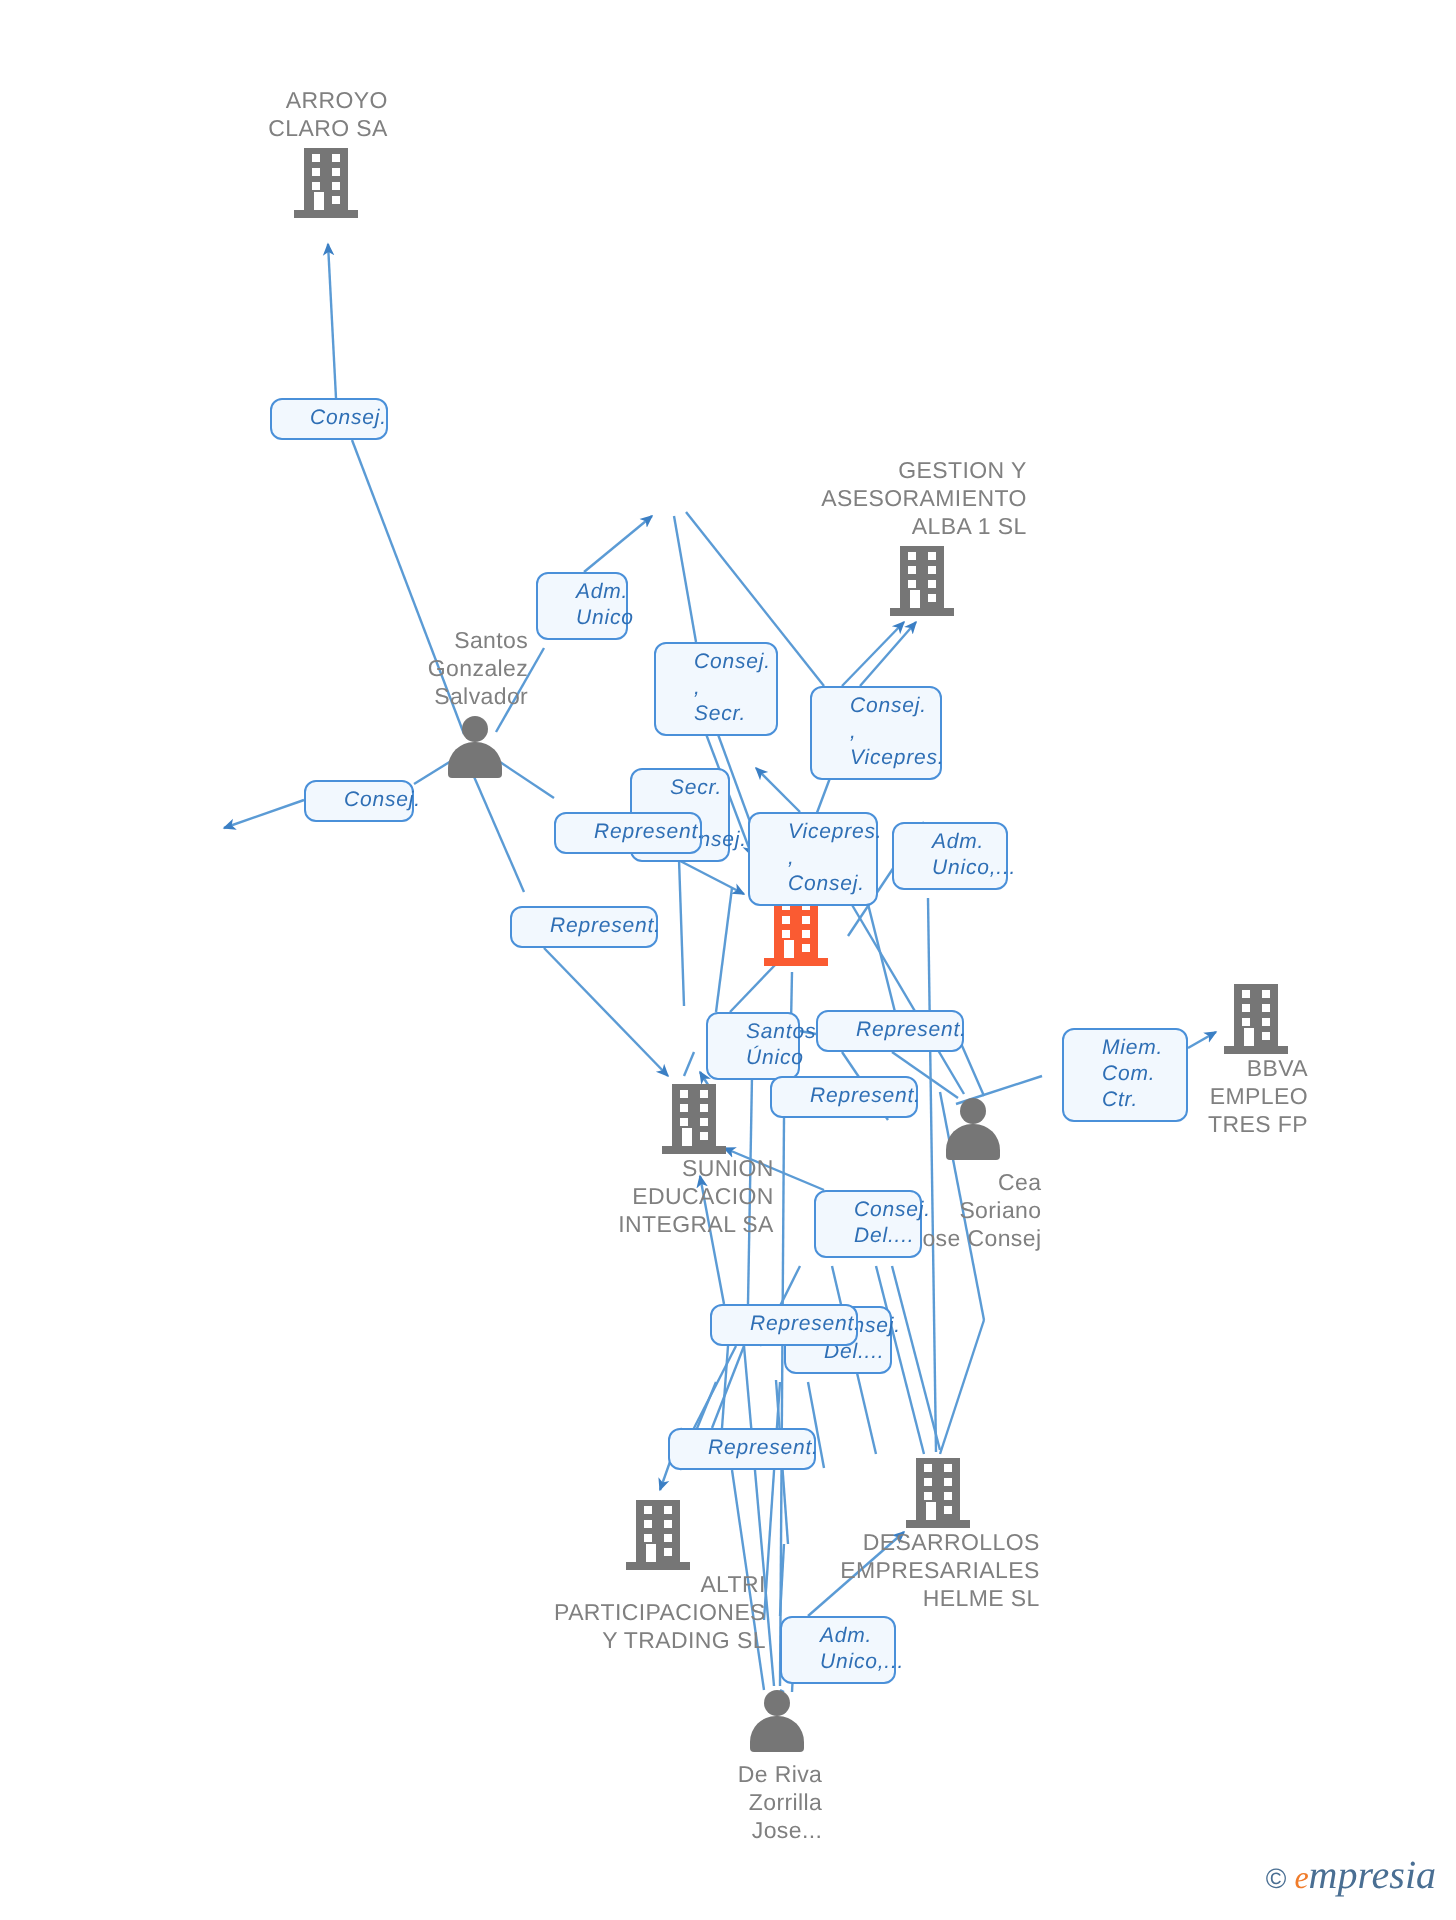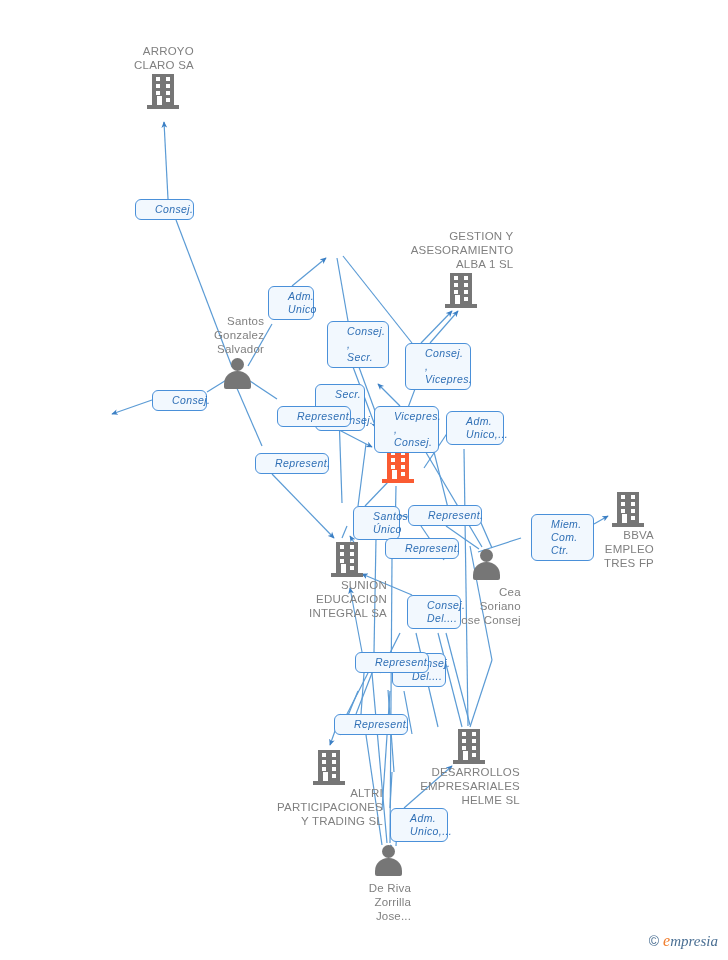--- a/index.html
+++ b/index.html
@@ -34,21 +34,21 @@
   
   .rel{position:absolute;box-sizing:border-box;background:#f2f8fe;border:1.3px solid #4a90d9;
        border-radius:6px;color:#2f6fb5;font-size:10.5px;line-height:13px;
        padding:3px 19px;white-space:pre-line;letter-spacing:.4px;font-style:italic;}
 
   
   #wm{position:absolute;right:10px;bottom:10px;display:flex;align-items:center;gap:4px;
       font-size:15px;}
   #wm .c{color:#4a6f93;font-size:14px;}
   #wm .e{color:#f07c2b;font-style:italic;font-size:16px;font-family:"Liberation Serif",serif;}
-  #wm .rest{color:#4a6f93;font-style:italic;font-size:15px;font-family:"Liberation Serif",serif;}
+  #wm .rest{color:#4a6f93;font-style:italic;font-size:20px;font-family:"Liberation Serif",serif;}
 </style>
 </head>
 <body>
 
 <div id="canvas">
 
   <svg class="edges" viewBox="0 0 728 960" xmlns="http://www.w3.org/2000/svg">
     <defs>
       <marker id="ah" viewBox="0 0 10 10" refX="8" refY="5" markerWidth="6" markerHeight="6" orient="auto-start-reverse">
         <path d="M0,1 L9,5 L0,9 L2.4,5 z" fill="#3b7fc4"></path>

